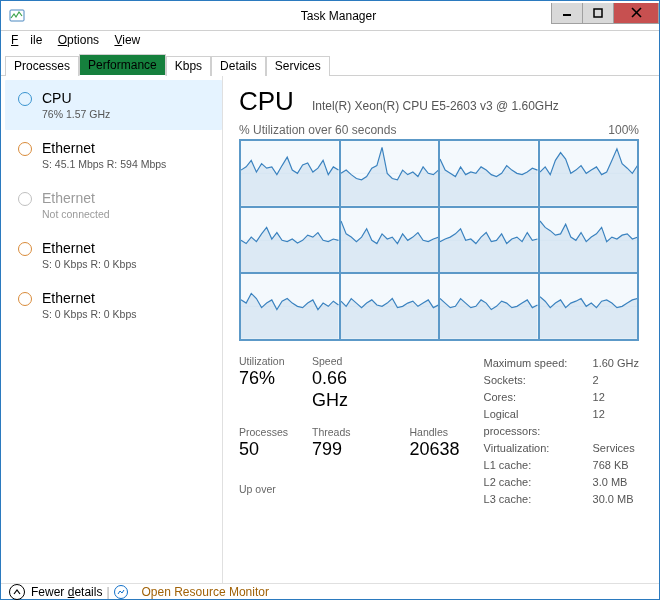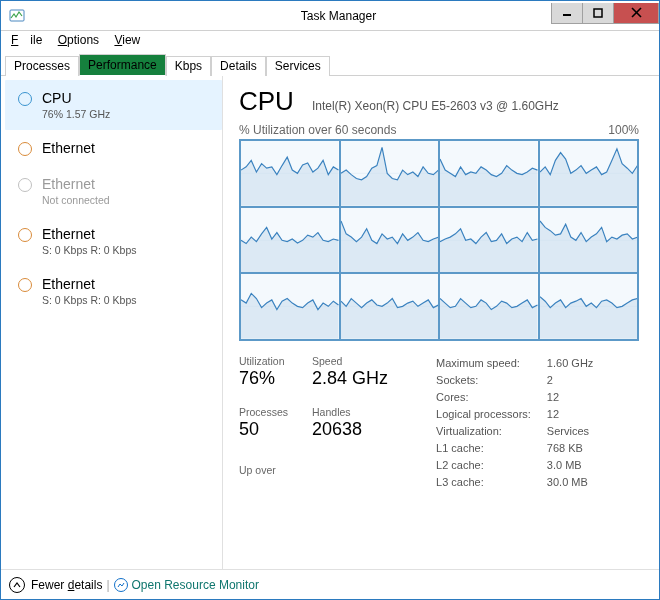--- a/index.html
+++ b/index.html
@@ -44,23 +44,23 @@
   
   .stats { margin-top: 14px; display:flex; font-size:11px; color:#555;}
   .leftstats { display:grid; grid-template-columns: auto auto auto; column-gap: 24px; row-gap: 2px;}
   .leftstats .lbl { font-size:10.5px; color:#666;}
   .leftstats .val { font-size:18px; color:#000; line-height:22px;}
   .leftstats .uptime-lbl { grid-column: 1 / span 3; margin-top:8px; font-size:10.5px; color:#666;}
   .leftstats .uptime-val { grid-column: 1 / span 3; font-size:18px; color:#000;}
   .rightstats { margin-left: 24px; display:grid; grid-template-columns: auto auto; column-gap: 16px; row-gap:0; font-size:11px; color:#555; align-content:start;}
   .rightstats div { line-height:17px;}
   
-  .footer { height: 30px; border-top:1px solid #e0e0e0; display:flex; align-items:center; padding:0 8px; font-size:12px;}
+  .footer { height: 16px; border-top:1px solid #e0e0e0; display:flex; align-items:center; padding:0 8px; font-size:12px;}
   .footer .circle { width:16px; height:16px; border:1px solid #000; border-radius:50%; display:flex; align-items:center; justify-content:center; margin-right:6px;}
-  .footer a { color:#0f766e; cursor:default;}
+  .footer a { color:#a16207; margin-left:10px; cursor:default;}
   .footer .sep { margin: 0 4px; color:#aaa;}
   .footer .rm-icon { width:14px; height:14px; margin-right:4px; border:1px solid #1170c9; border-radius:50%; display:flex; align-items:center; justify-content:center;}
 </style>
 </head>
 <body>
 
 <div class="window">
 
   <div class="titlebar">
     <span class="icon">
@@ -111,20 +111,21 @@
           <div class="ring" style="border-color:#3a93cf"></div>
     <div>
             <div class="label">CPU</div>
     <div class="sub">76%  1.57 GHz</div>
           </div>
         </div>
         <div class="side-item">
           <div class="ring" style="border-color:#d98b3a"></div>
     <div>
             <div class="label">Ethernet</div>
+    <div class="sub">S: 45.1 Mbps  R: 594 Mbps</div>
           </div>
         </div>
         <div class="side-item dim">
           <div class="ring" style="border-color:#c0c0c0"></div>
     <div>
             <div class="label">Ethernet</div>
     <div class="sub">Not connected</div>
           </div>
         </div>
         <div class="side-item">
@@ -252,26 +253,30 @@
         </div>
 
       <div class="stats">
         <div class="leftstats">
           <div>
               <div class="lbl">Utilization</div>
               <div class="val">76%</div>
             </div>
           <div>
               <div class="lbl">Speed</div>
-              <div class="val">2.84 GHz</div>
+              <div class="val">0.66 GHz</div>
             </div>
           <div></div>
           <div>
               <div class="lbl">Processes</div>
               <div class="val">50</div>
+            </div>
+          <div>
+              <div class="lbl">Threads</div>
+              <div class="val">799</div>
             </div>
           <div>
               <div class="lbl">Handles</div>
               <div class="val">20638</div>
             </div>
           <div class="uptime-lbl">Up over</div>
         </div>
         <div class="rightstats">
           <div>Maximum speed:</div>
             <div>1.60 GHz</div>

